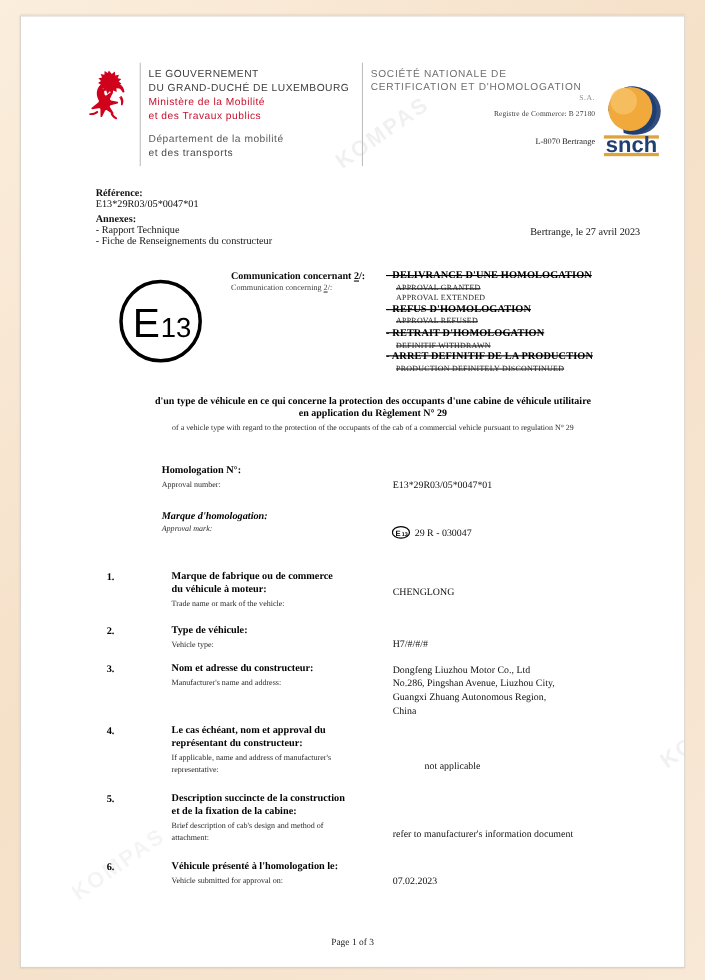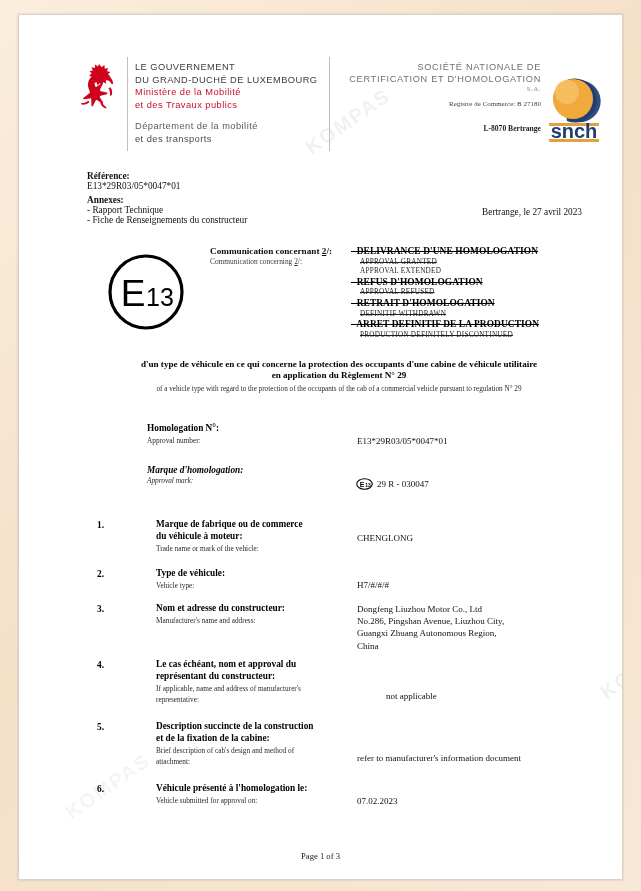--- a/index.html
+++ b/index.html
@@ -44,26 +44,26 @@
     font-size:9.3px; color:#4a4a4a; letter-spacing:.45px; line-height:12.6px;
   }
   .gov-caps { text-transform:none; color:#3d3d3d; }
   .gov-red { color:#c8102e; }
   .gov-dept { margin-top:9px; color:#5a5a5a; }
 
   #snch-block { position:absolute; left:276px; top:12px; width:260px; }
   .sn-line {
     font-family:"Liberation Sans",sans-serif;
     font-size:9.2px; color:#6f6f6f; letter-spacing:.7px;
-    text-align:right; line-height:12px;
+    line-height:12px;
     padding-right:56px;
   }
   .sn-sa { font-size:7px; letter-spacing:.5px; padding-right:56px; text-align:right; color:#8a8a8a; }
   .sn-rc { font-size:6.8px; color:#3c3c3c; text-align:right; padding-right:56px; margin-top:7px; letter-spacing:.1px;}
-  .sn-city { font-size:7.6px; font-weight:700; color:#1c1c1c; text-align:right; padding-right:56px; margin-top:17px; }
+  .sn-city { font-size:7.6px; font-weight:400; color:#1c1c1c; text-align:right; padding-right:56px; margin-top:17px; }
   #snch-logo { position:absolute; right:-6px; top:10px; width:58px; height:72px; }
 
   
   #refbox { position:absolute; left:68px; top:156px; width:500px; font-size:9.3px; color:#111; }
   .lbl-b { font-weight:700; }
   .row { display:flex;flex-direction:column; }
   .row .k { width:62px; flex:none; }
   #annexes { position:absolute; left:68px; top:180px; width:500px; font-size:9.3px; color:#111; }
   #bertrange-date { position:absolute; right:40px; top:192px; font-size:9.3px; color:#111; }
 

